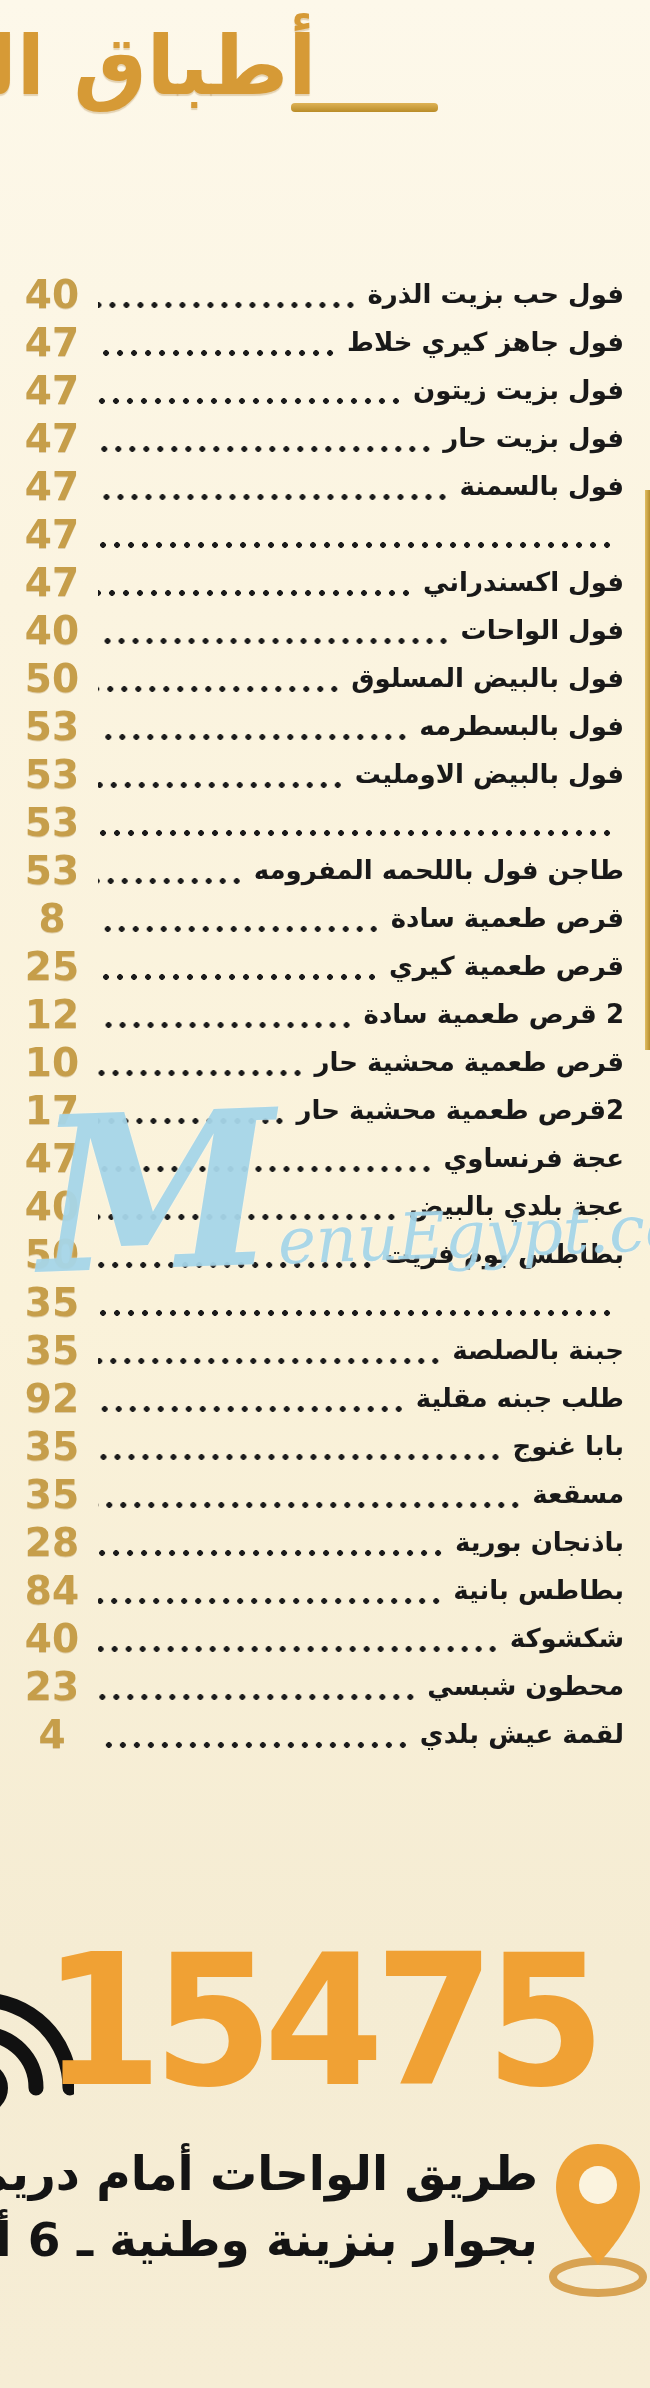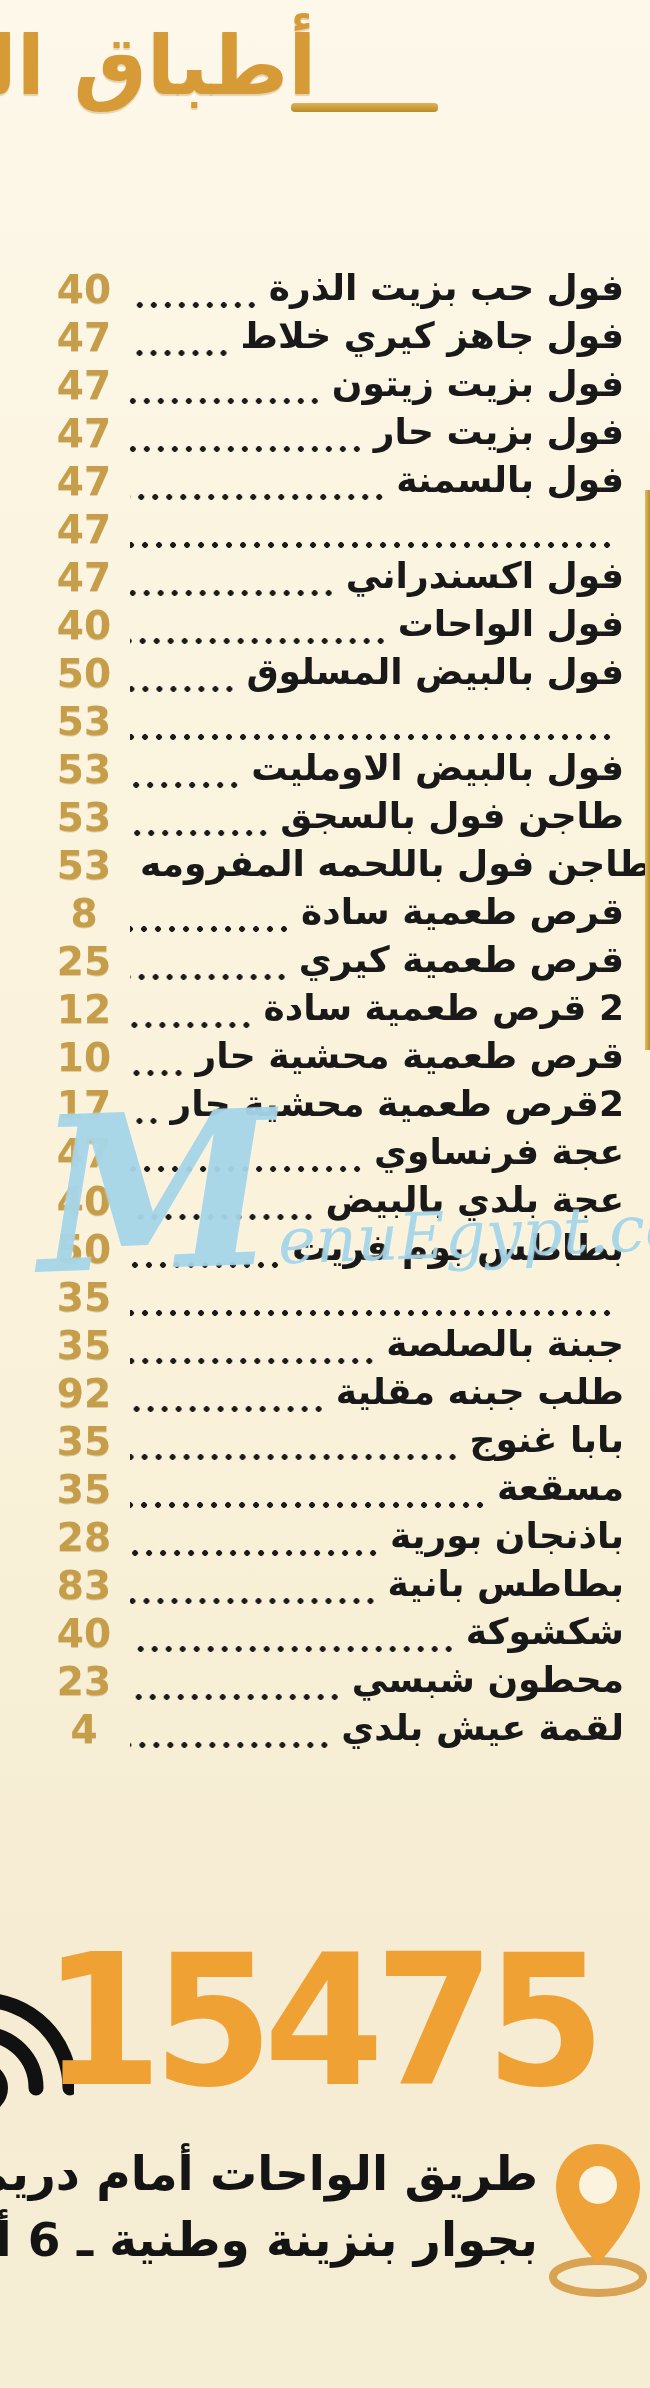--- a/index.html
+++ b/index.html
@@ -18,37 +18,37 @@
     font-size:82px;font-weight:bold;color:#d69a36;
     text-shadow:0 2px 1px rgba(150,95,10,.25);
   }
   .title-dash{
     position:absolute;left:291px;top:103px;width:147px;height:9px;
     background:linear-gradient(180deg,#dfb356,#b98c28);border-radius:4px;
   }
   
   .list{position:absolute;top:270px;left:0;width:650px;}
   .row{
-    display:flex;align-items:flex-start;height:48px;
-    padding-left:52px;padding-right:26px;box-sizing:border-box;
+    display:flex;align-items:center;height:48px;
+    padding-left:20px;padding-right:26px;box-sizing:border-box;
   }
   .price{
     width:64px;flex:0 0 auto;text-align:center;
     font-size:39px;font-weight:bold;color:#c69e4a;line-height:1;
     text-shadow:0 1px 0 rgba(140,95,20,.25);
   }
   .leader{
     flex:1 1 auto;height:8px;align-self:flex-end;
     margin:0 10px 9px 14px;
     background-image:radial-gradient(circle,#1b1b1b 2.6px,rgba(0,0,0,0) 3.1px);
     background-size:14px 8px;background-repeat:repeat-x;background-position:right center;
   }
   .dish{
     flex:0 0 auto;direction:rtl;white-space:nowrap;
-    font-size:36px;font-weight:bold;color:#191919;line-height:1;
+    font-size:26px;font-weight:bold;color:#191919;line-height:1;
   }
   
   .watermark{
     position:absolute;top:1078px;left:38px;width:620px;
     font-family:"DejaVu Serif",serif;font-style:italic;
     font-size:64px;color:rgba(158,210,230,0.88);
     transform:rotate(-2deg);pointer-events:none;line-height:1;
     text-shadow:0 0 2px rgba(255,255,255,.6);
   }
   .watermark::first-letter{font-size:215px;font-weight:bold;}
@@ -131,32 +131,32 @@
 
     <div class="row">
       <div class="price">50</div>
       <div class="leader"></div>
       <div class="dish">فول بالبيض المسلوق</div>
     </div>
 
     <div class="row">
       <div class="price">53</div>
       <div class="leader"></div>
+      <div class="dish">فول بالبسطرمه</div>
     </div>
 
     <div class="row">
       <div class="price">53</div>
       <div class="leader"></div>
       <div class="dish">فول بالبيض الاومليت</div>
     </div>
 
     <div class="row">
       <div class="price">53</div>
       <div class="leader"></div>
-      <div class="dish">طاجن فول بالسجق</div>
     </div>
 
     <div class="row">
       <div class="price">53</div>
       <div class="leader"></div>
       <div class="dish">طاجن فول باللحمه المفرومه</div>
     </div>
 
     <div class="row">
       <div class="price">8</div>
@@ -235,21 +235,21 @@
       <div class="dish">مسقعة</div>
     </div>
 
     <div class="row">
       <div class="price">28</div>
       <div class="leader"></div>
       <div class="dish">باذنجان بورية</div>
     </div>
 
     <div class="row">
-      <div class="price">83</div>
+      <div class="price">84</div>
       <div class="leader"></div>
       <div class="dish">بطاطس بانية</div>
     </div>
 
     <div class="row">
       <div class="price">40</div>
       <div class="leader"></div>
       <div class="dish">شكشوكة</div>
     </div>
 

